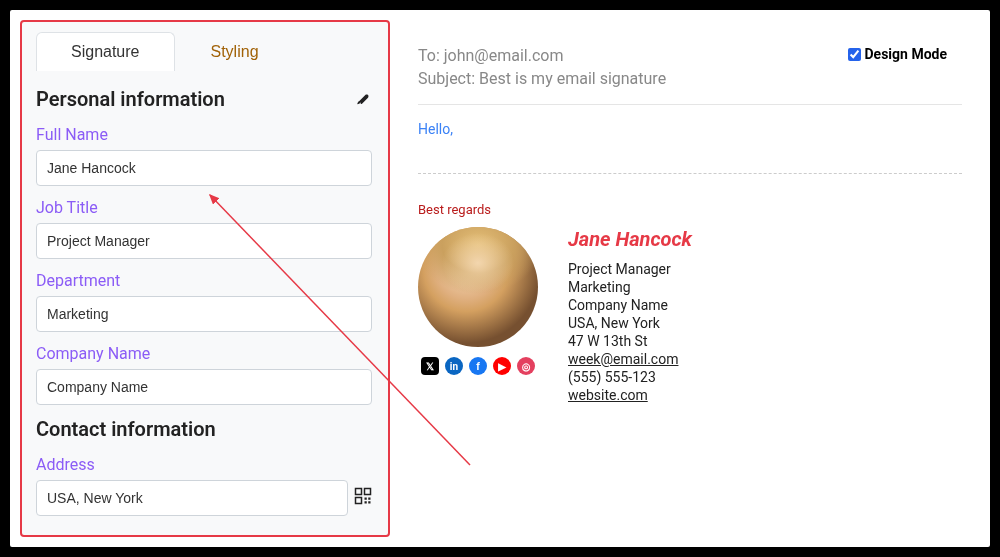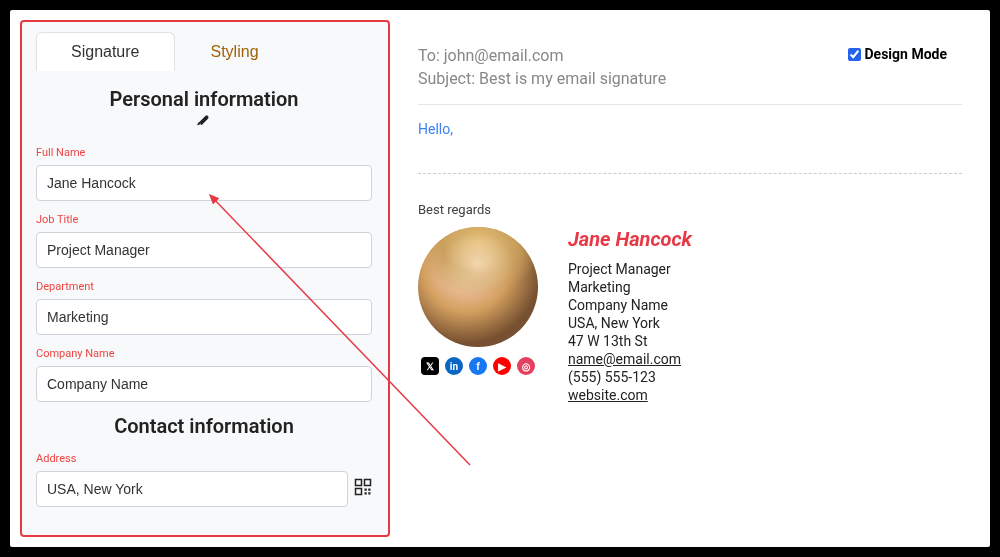--- a/index.html
+++ b/index.html
@@ -50,38 +50,37 @@
       color: #a16207;
     }
     .form-area {
       overflow-y: auto;
       height: 445px;
       padding-right: 6px;
     }
     .section-header {
       display: flex;
       justify-content: space-between;
-      align-items: center;
+      align-items: flex-end;
       margin: 8px 0 14px 0;
-      flex-direction: column;
     }
     .section-title {
       font-size: 20px;
       font-weight: 600;
       color: #222;
     }
     .brush-icon {
       font-size: 18px;
     }
     .field {
       margin-bottom: 12px;
     }
     .field-label {
-      font-size: 11px;
-      color: #ef4444;
+      font-size: 16px;
+      color: #8b5cf6;
       margin-bottom: 6px;
       display: block;
     }
     .field-input {
       width: 100%;
       padding: 9px 10px;
       font-size: 14px;
       border: 1px solid #ced4da;
       border-radius: 4px;
       background: #fff;
@@ -135,21 +134,21 @@
       font-size: 14px;
     }
     .preview-body p { margin-bottom: 12px; }
     .sig-divider {
       border: none;
       border-top: 1px dashed #ccc;
       margin: 8px 0 14px 0;
     }
     .regards {
       font-size: 13px;
-      color: #404040;
+      color: #b91c1c;
       margin-bottom: 10px;
       margin-top: 28px;
     }
     .signature-card {
       display: flex;
       gap: 30px;
       align-items: flex-start;
     }
     .avatar-col {
       display: flex;
@@ -307,21 +306,21 @@
           <span class="sicon sig">◎</span>
         </div>
       </div>
       <div class="sig-details">
         <div class="sig-name">Jane Hancock</div>
         <div class="sig-line">Project Manager</div>
         <div class="sig-line">Marketing</div>
         <div class="sig-line">Company Name</div>
         <div class="sig-line">USA, New York</div>
         <div class="sig-line">47 W 13th St</div>
-        <div class="sig-line"><a class="sig-link">name@email.com</a></div>
+        <div class="sig-line"><a class="sig-link">week@email.com</a></div>
         <div class="sig-line">(555) 555-123</div>
         <div class="sig-line"><a class="sig-link">website.com</a></div>
       </div>
     </div>
   </div>
 
   <svg class="arrow-svg">
     <defs>
       <marker id="arrowhead" markerWidth="8" markerHeight="8" refX="6" refY="3" orient="auto">
         <polygon points="0 0, 7 3, 0 6" fill="#e63946"></polygon>

